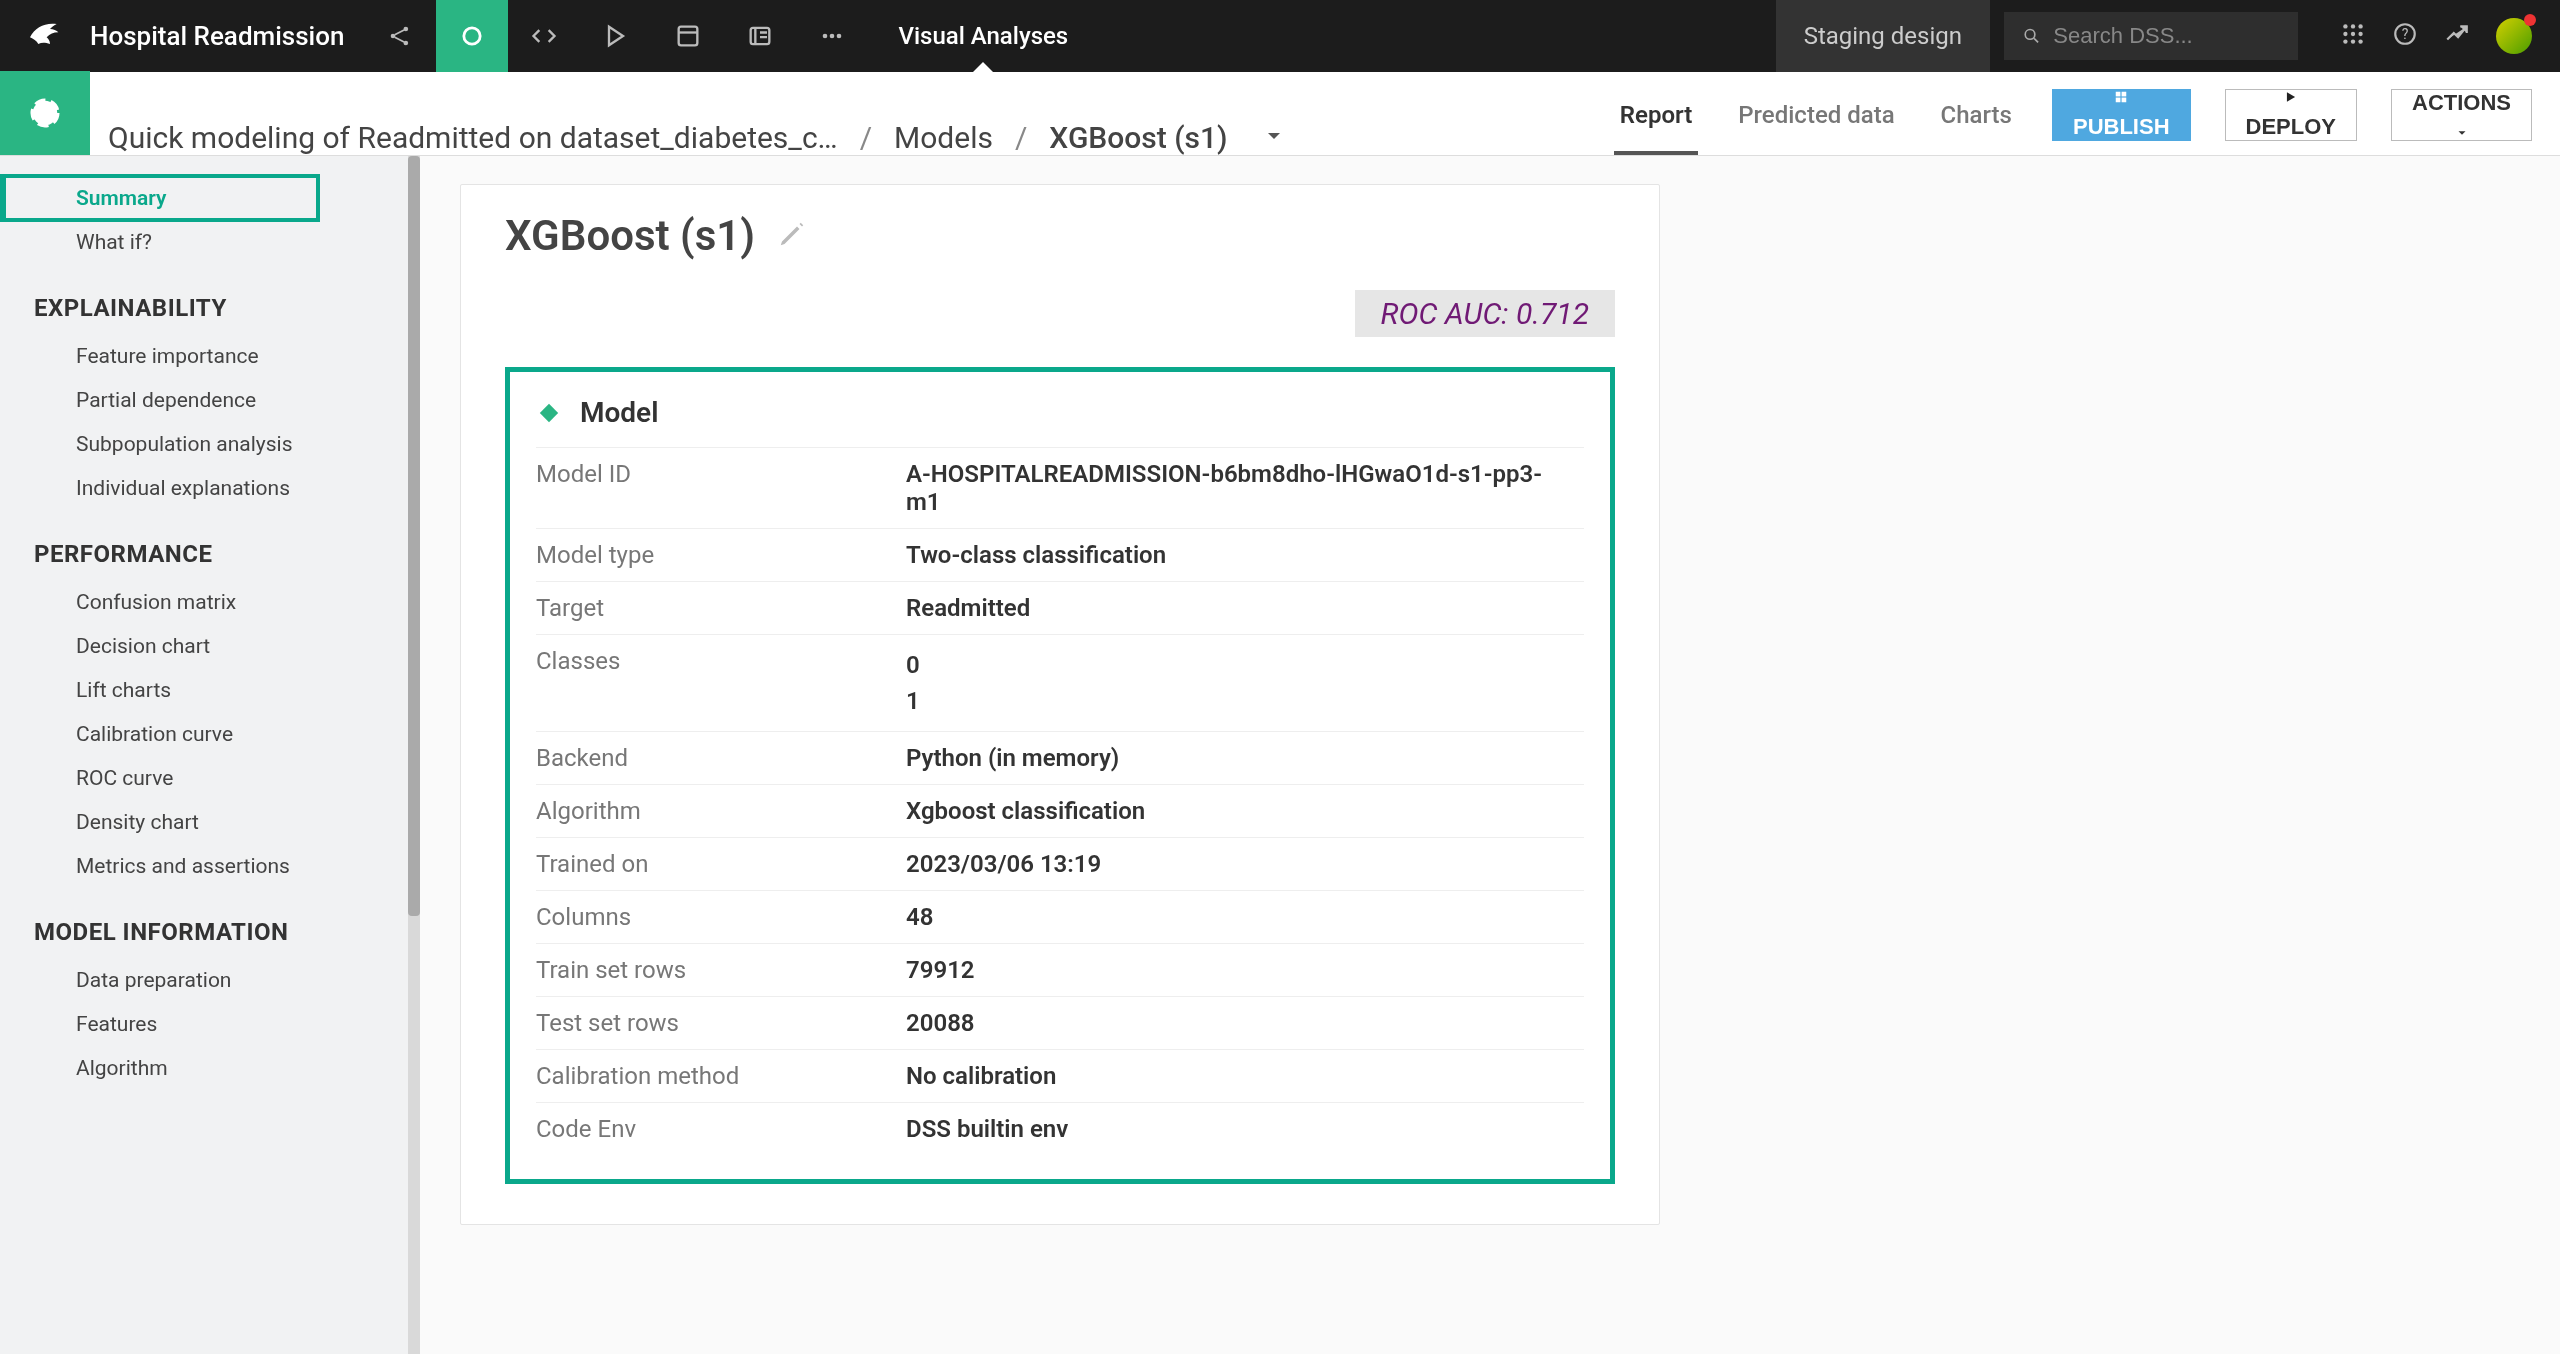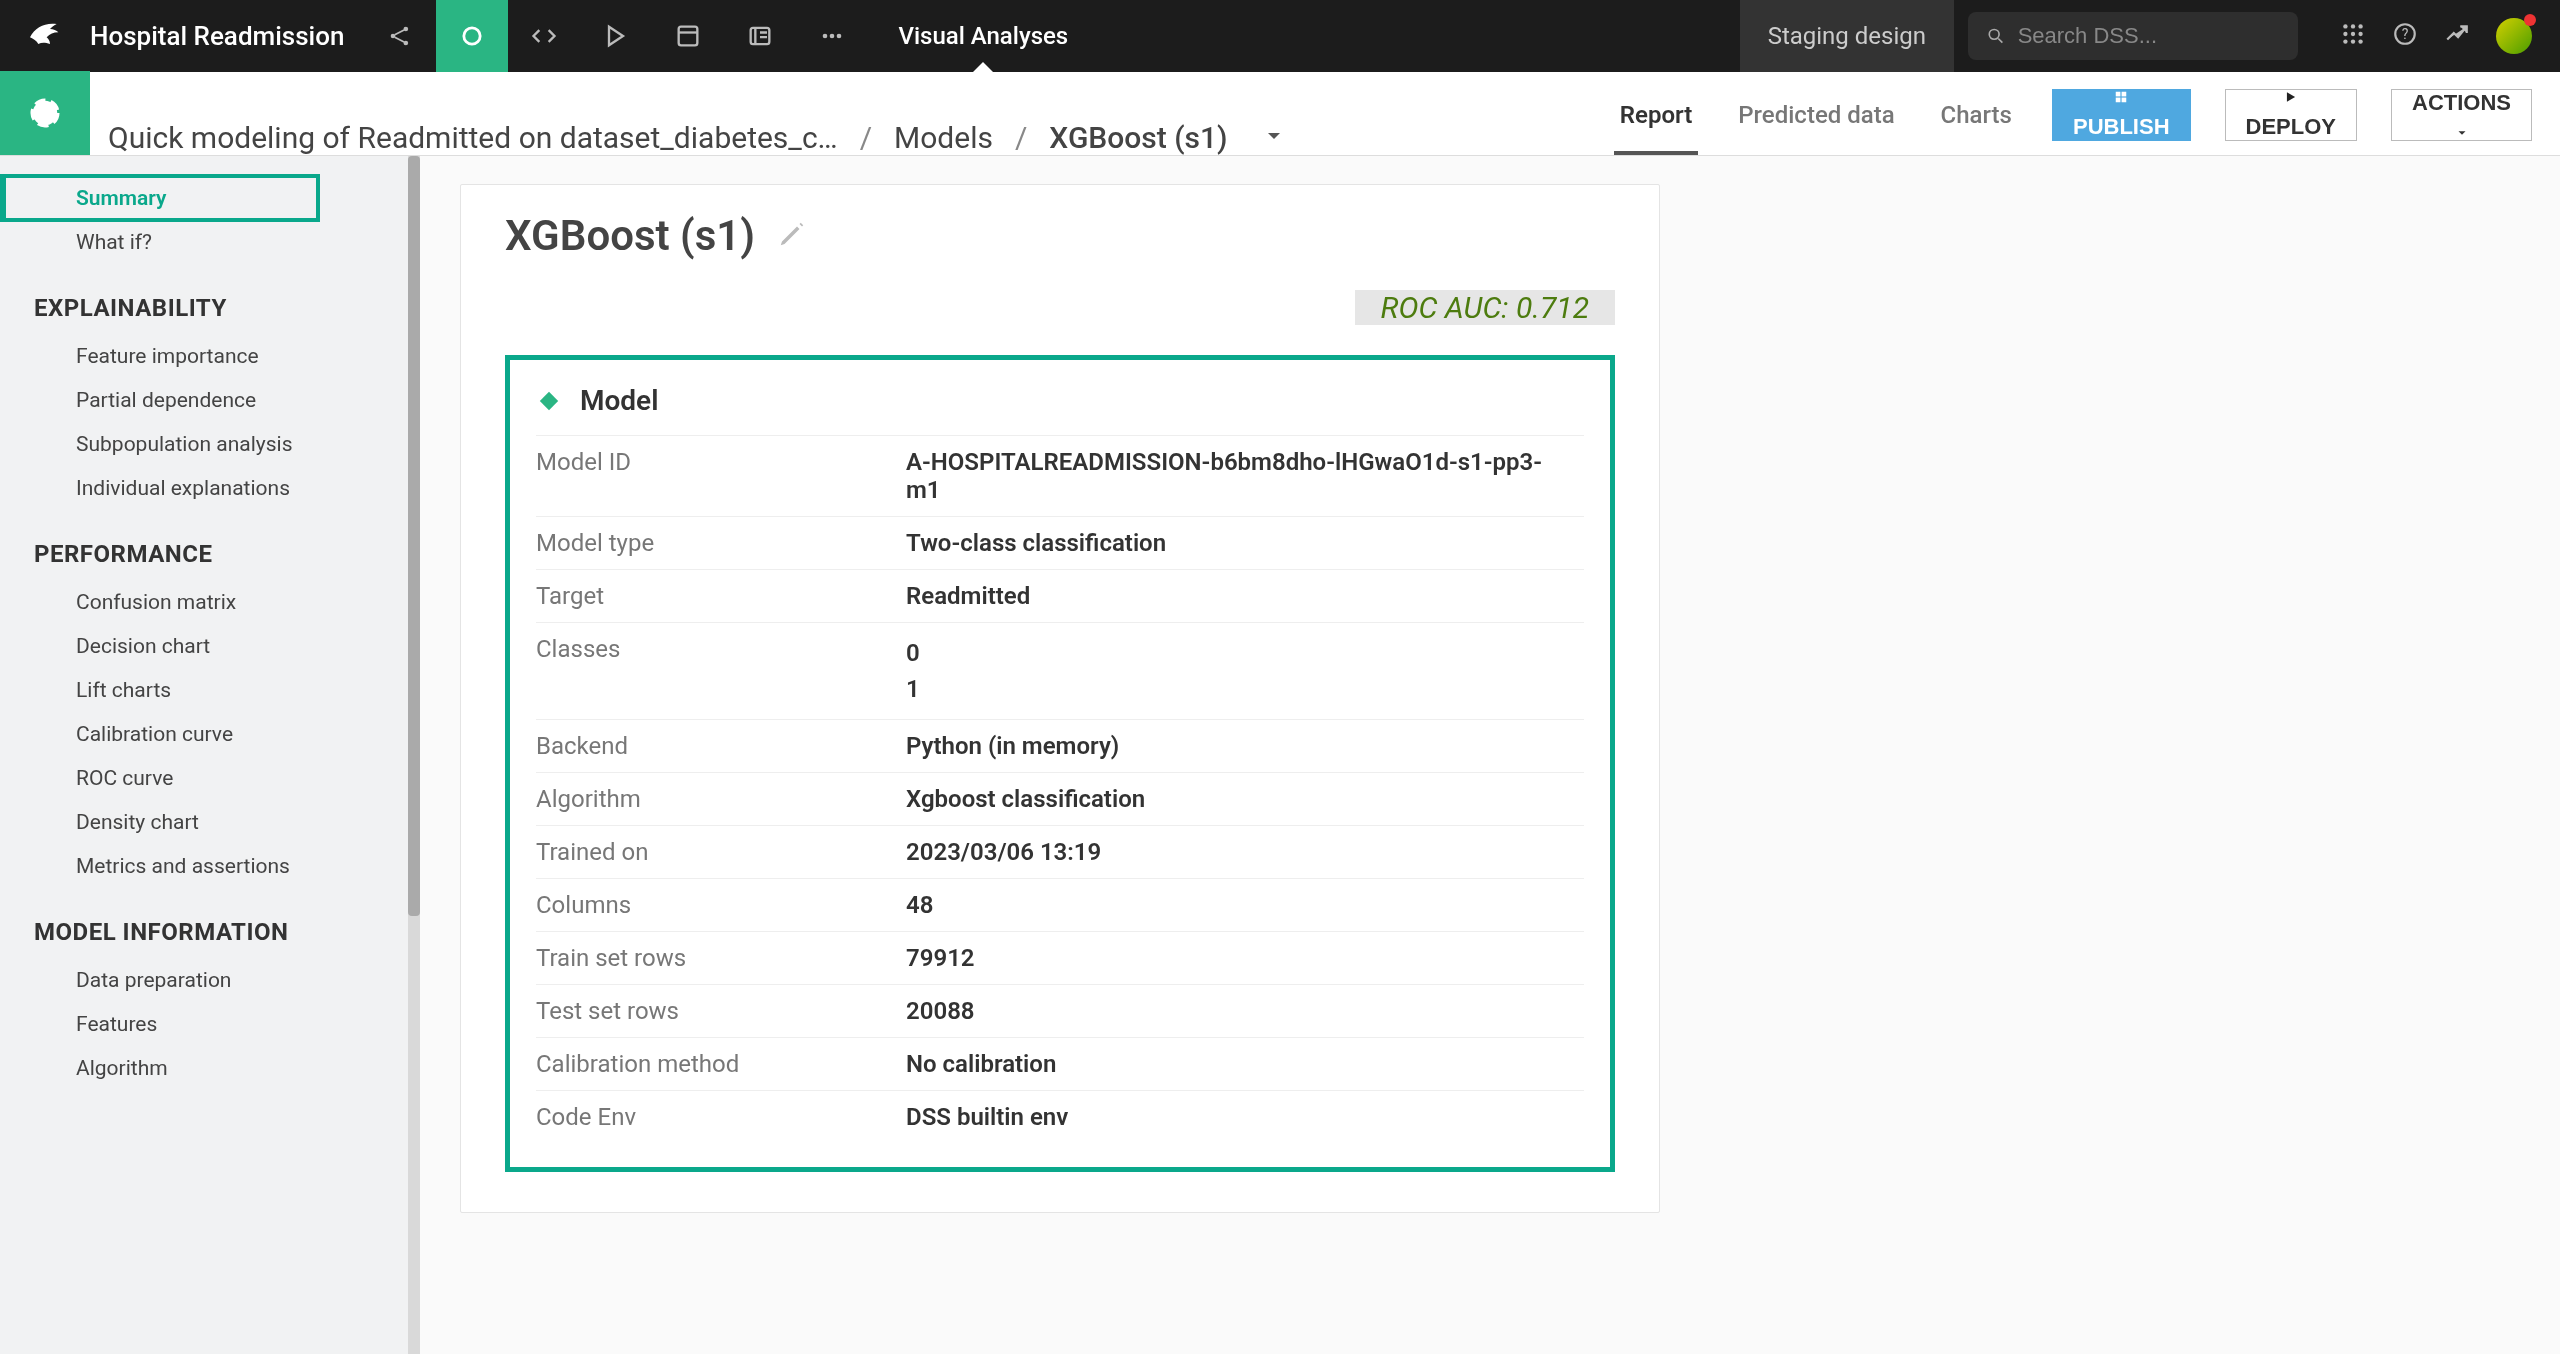--- a/index.html
+++ b/index.html
@@ -10,21 +10,21 @@
   .topbar .logo-box { width:90px; height:72px; display:flex; align-items:center; justify-content:center; }
   .bird-icon svg { width:40px; height:40px; fill:#fff; }
   .top-project { font-size:26px; font-weight:500; color:#fff; padding-right:20px; white-space:nowrap; }
   .topbar .icon-btn { width:72px; height:72px; display:flex; align-items:center; justify-content:center; color:#bbb; cursor:pointer; }
   .topbar .icon-btn.green { background:#2ab583; color:#fff; }
   .topbar .icon-btn svg { width:28px; height:28px; }
   .topbar .visual-analyses { font-size:24px; font-weight:500; color:#fff; padding:0 30px; position:relative; height:72px; display:flex; align-items:center; }
   .visual-analyses::after { content:""; position:absolute; bottom:0; left:50%; transform:translateX(-50%); border-left:10px solid transparent; border-right:10px solid transparent; border-bottom:10px solid #fff; }
   .topbar .spacer { flex:1; }
   .topbar .staging { background:#333; padding:0 28px; height:72px; display:flex; align-items:center; font-size:24px; color:#ccc; }
-  .topbar .search { background:#2e2e2e; height:48px; border-radius:8px; display:flex; align-items:center; padding:0 18px; margin:0 14px; width:330px; }
+  .topbar .search { background:#2e2e2e; height:48px; border-radius:0; display:flex; align-items:center; padding:0 18px; margin:0 14px; width:294px; }
   .topbar .search svg { width:22px; height:22px; fill:#aaa; margin-right:12px;}
   .topbar .search input { background:transparent; border:none; outline:none; color:#eee; font-size:22px; width:100%; }
   .topbar .search input::placeholder { color:#888; }
   .right-icons { display:flex; align-items:center; gap:26px; padding:0 28px; }
   .right-icons .ricon svg { width:26px; height:26px; fill:#bbb; }
   .avatar { width:36px; height:36px; border-radius:50%; background:linear-gradient(135deg,#d4d000,#4a9d00); position:relative; }
   .avatar::after { content:""; position:absolute; top:-4px; right:-4px; width:12px; height:12px; border-radius:50%; background:#e33; }
 
   
   .secondbar { display:flex; align-items:flex-end; height:84px; background:#fff; border-bottom:1px solid #ddd; }
@@ -54,21 +54,21 @@
   .side-section-title { padding:30px 28px 12px 34px; font-size:24px; font-weight:700; color:#333; letter-spacing:0.5px; }
   .side-item.selected-box { outline:4px solid #0aa88b; outline-offset:-2px; margin-right:90px; }
 
   
   .main { flex:1; background:#fafafa; overflow:auto; padding:28px 40px; }
   .panel { background:#fff; border:1px solid #e4e4e4; border-radius:2px; padding:26px 44px 40px; max-width:1200px; }
   .panel .title-row { display:flex; align-items:center; gap:22px; margin-bottom:30px; }
   .panel h1 { font-size:42px; font-weight:600; color:#444; }
   .pencil svg { width:30px; height:30px; fill:#bbb; }
   .metric-row { display:flex; justify-content:flex-end; margin-bottom:30px; }
-  .metric-chip { background:#e6e6e6; padding:0 26px; font-size:30px; font-style:italic; color:#4d7c0f;margin-left:19px; }
+  .metric-chip { background:#e6e6e6; padding:6px 26px; font-size:30px; font-style:italic; color:#701a75;margin-left:19px; }
   .model-box { border:5px solid #0aa88b; padding:24px 26px 24px; }
   .model-box .model-head { display:flex; align-items:center; gap:18px; margin-bottom:18px; }
   .model-box .model-head svg { width:26px; height:26px; }
   .model-box .model-head h2 { font-size:28px; font-weight:600; color:#333; }
   .kv-row { display:flex; border-top:1px solid #eee; padding:12px 0; }
   .kv-row .k { width:370px; font-size:24px; color:#777; }
   .kv-row .v { flex:1; font-size:24px; font-weight:600; color:#333; max-width:650px; }
   .kv-row .v div { line-height:1.5; }
 </style>
 </head>

